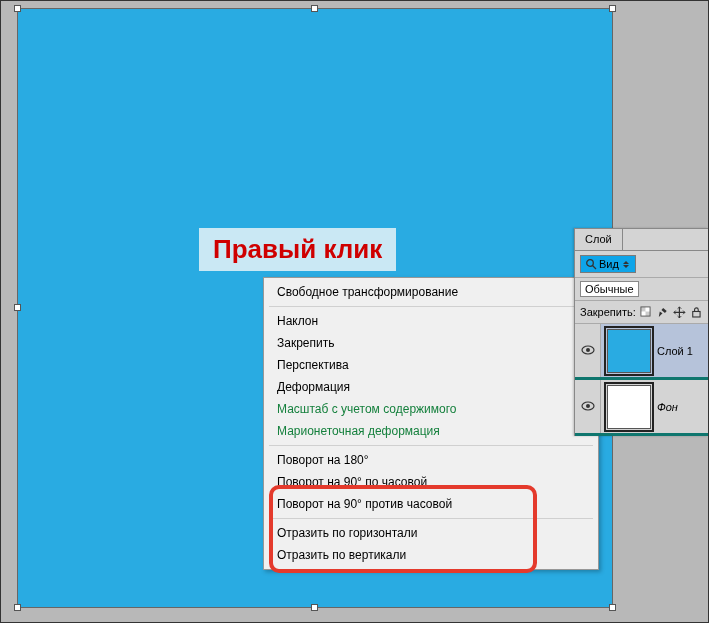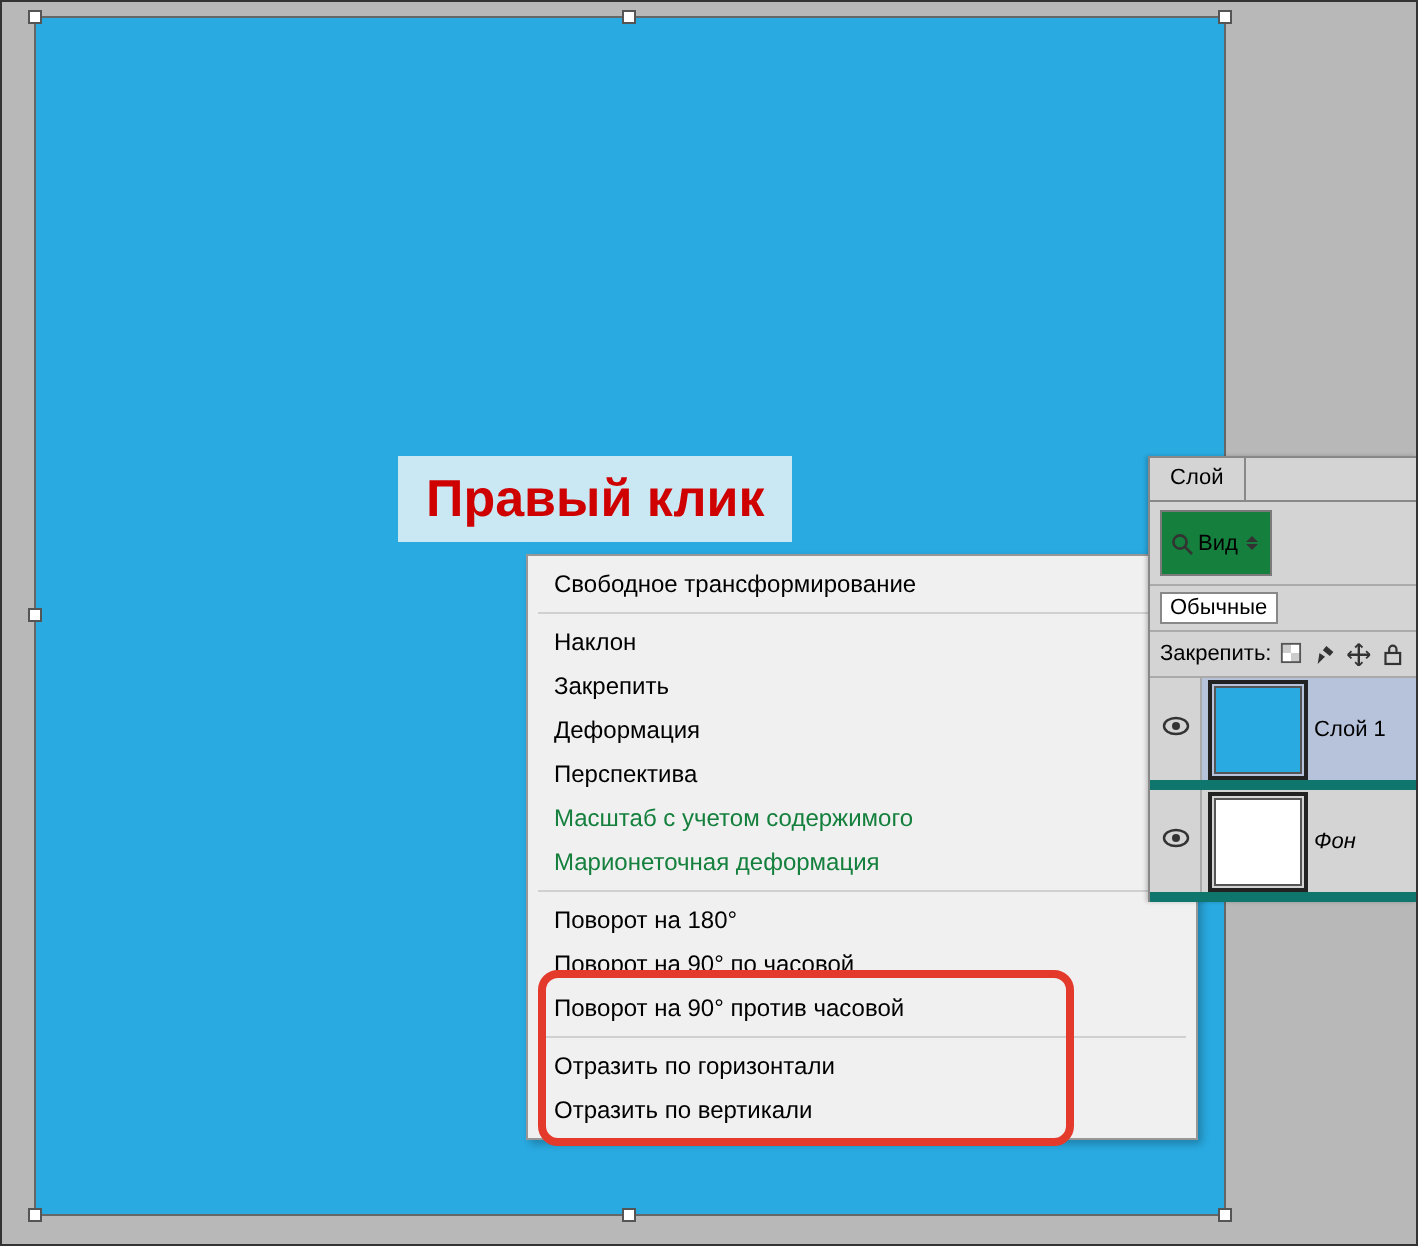--- a/index.html
+++ b/index.html
@@ -125,23 +125,23 @@
   .lp-controls {
     display: flex;
     align-items: center;
     padding: 4px 5px;
     gap: 4px;
     border-bottom: 1px solid #aaa;
   }
   .lp-controls .dropdown {
     display: flex;
     align-items: center;
-    background: #15803d;
+    background: #0ea5e9;
     border: 1px solid #7a7a7a;
-    height: 33px;
+    height: 18px;
     padding: 0 4px;
     gap: 2px;
   }
   .lp-controls .dropdown .dd-label{ font-size:11px; }
   .lp-controls .dropdown .dd-arrows{
     width:10px; display:flex; flex-direction:column; align-items:center; line-height:5px;
   }
   .tiny-up, .tiny-down{ width:0;height:0;border-left:3px solid transparent;border-right:3px solid transparent; }
   .tiny-up{ border-bottom:3px solid #333; margin-bottom:1px;}
   .tiny-down{ border-top:3px solid #333; }
@@ -158,21 +158,21 @@
     border-bottom:1px solid #aaa;
     font-size:11px;
   }
   .lockicon{
     width:14px;height:14px; display:flex;align-items:center;justify-content:center;
   }
   .layers-list{}
   .layer-row{
     display:flex; align-items:center;
     height:56px;
-    border-bottom:5px solid #0f766e;
+    border-bottom:3px solid #0f766e;
   }
   .layer-row.active{ background:#b6c3da; }
   .eyecol{
     width:26px; height:100%;
     display:flex;align-items:center;justify-content:center;
     border-right:1px solid #aaa;
     background:#d4d4d4;
   }
   .thumb{
     width:44px;height:44px; margin:0 6px;
@@ -205,22 +205,22 @@
     <div class="center-dot"></div>
   </div>
 
   <div class="anno-label">Правый клик</div>
 
   <div class="context-menu">
     <div class="cm-item">Свободное трансформирование</div>
     <div class="cm-sep"></div>
     <div class="cm-item">Наклон</div>
     <div class="cm-item">Закрепить</div>
+    <div class="cm-item">Перспектива</div>
     <div class="cm-item">Деформация</div>
-    <div class="cm-item">Перспектива</div>
     <div class="cm-item disabled">Масштаб с учетом содержимого</div>
     <div class="cm-item disabled">Марионеточная деформация</div>
     <div class="cm-sep"></div>
     <div class="cm-item">Поворот на 180°</div>
     <div class="cm-item">Поворот на 90° по часовой</div>
     <div class="cm-item">Поворот на 90° против часовой</div>
     <div class="cm-sep"></div>
     <div class="cm-item">Отразить по горизонтали</div>
     <div class="cm-item">Отразить по вертикали</div>
   </div>

